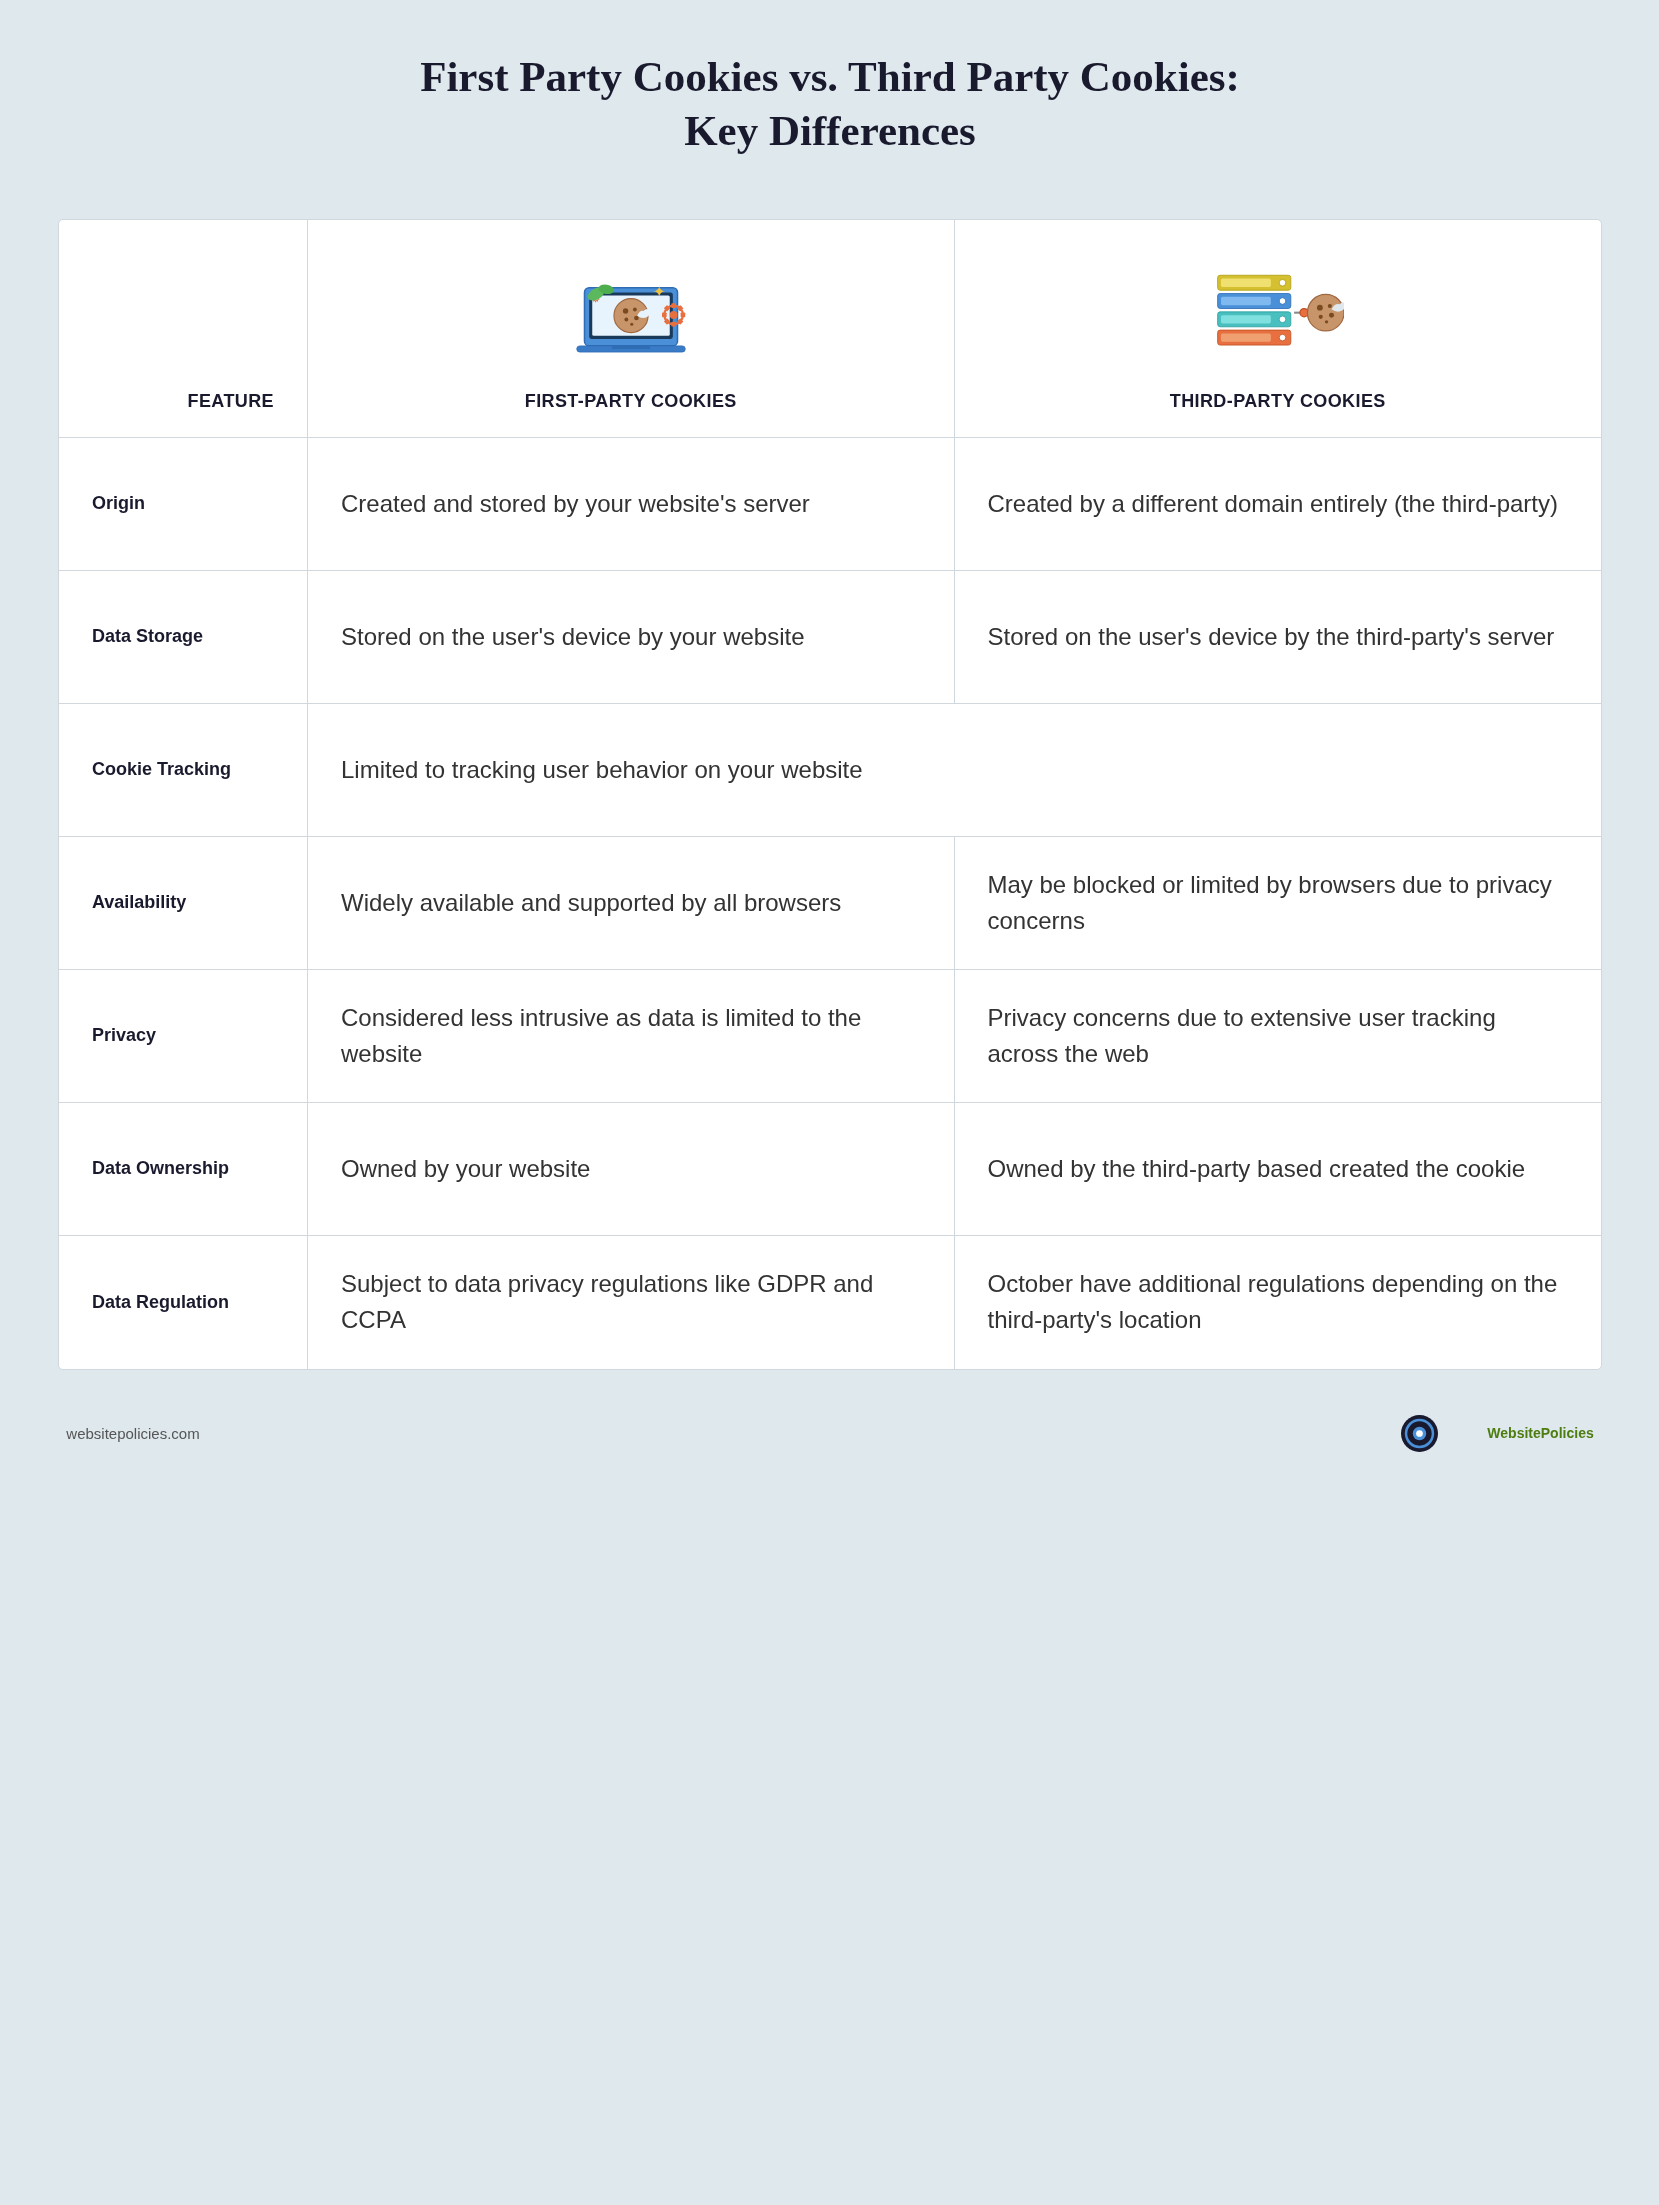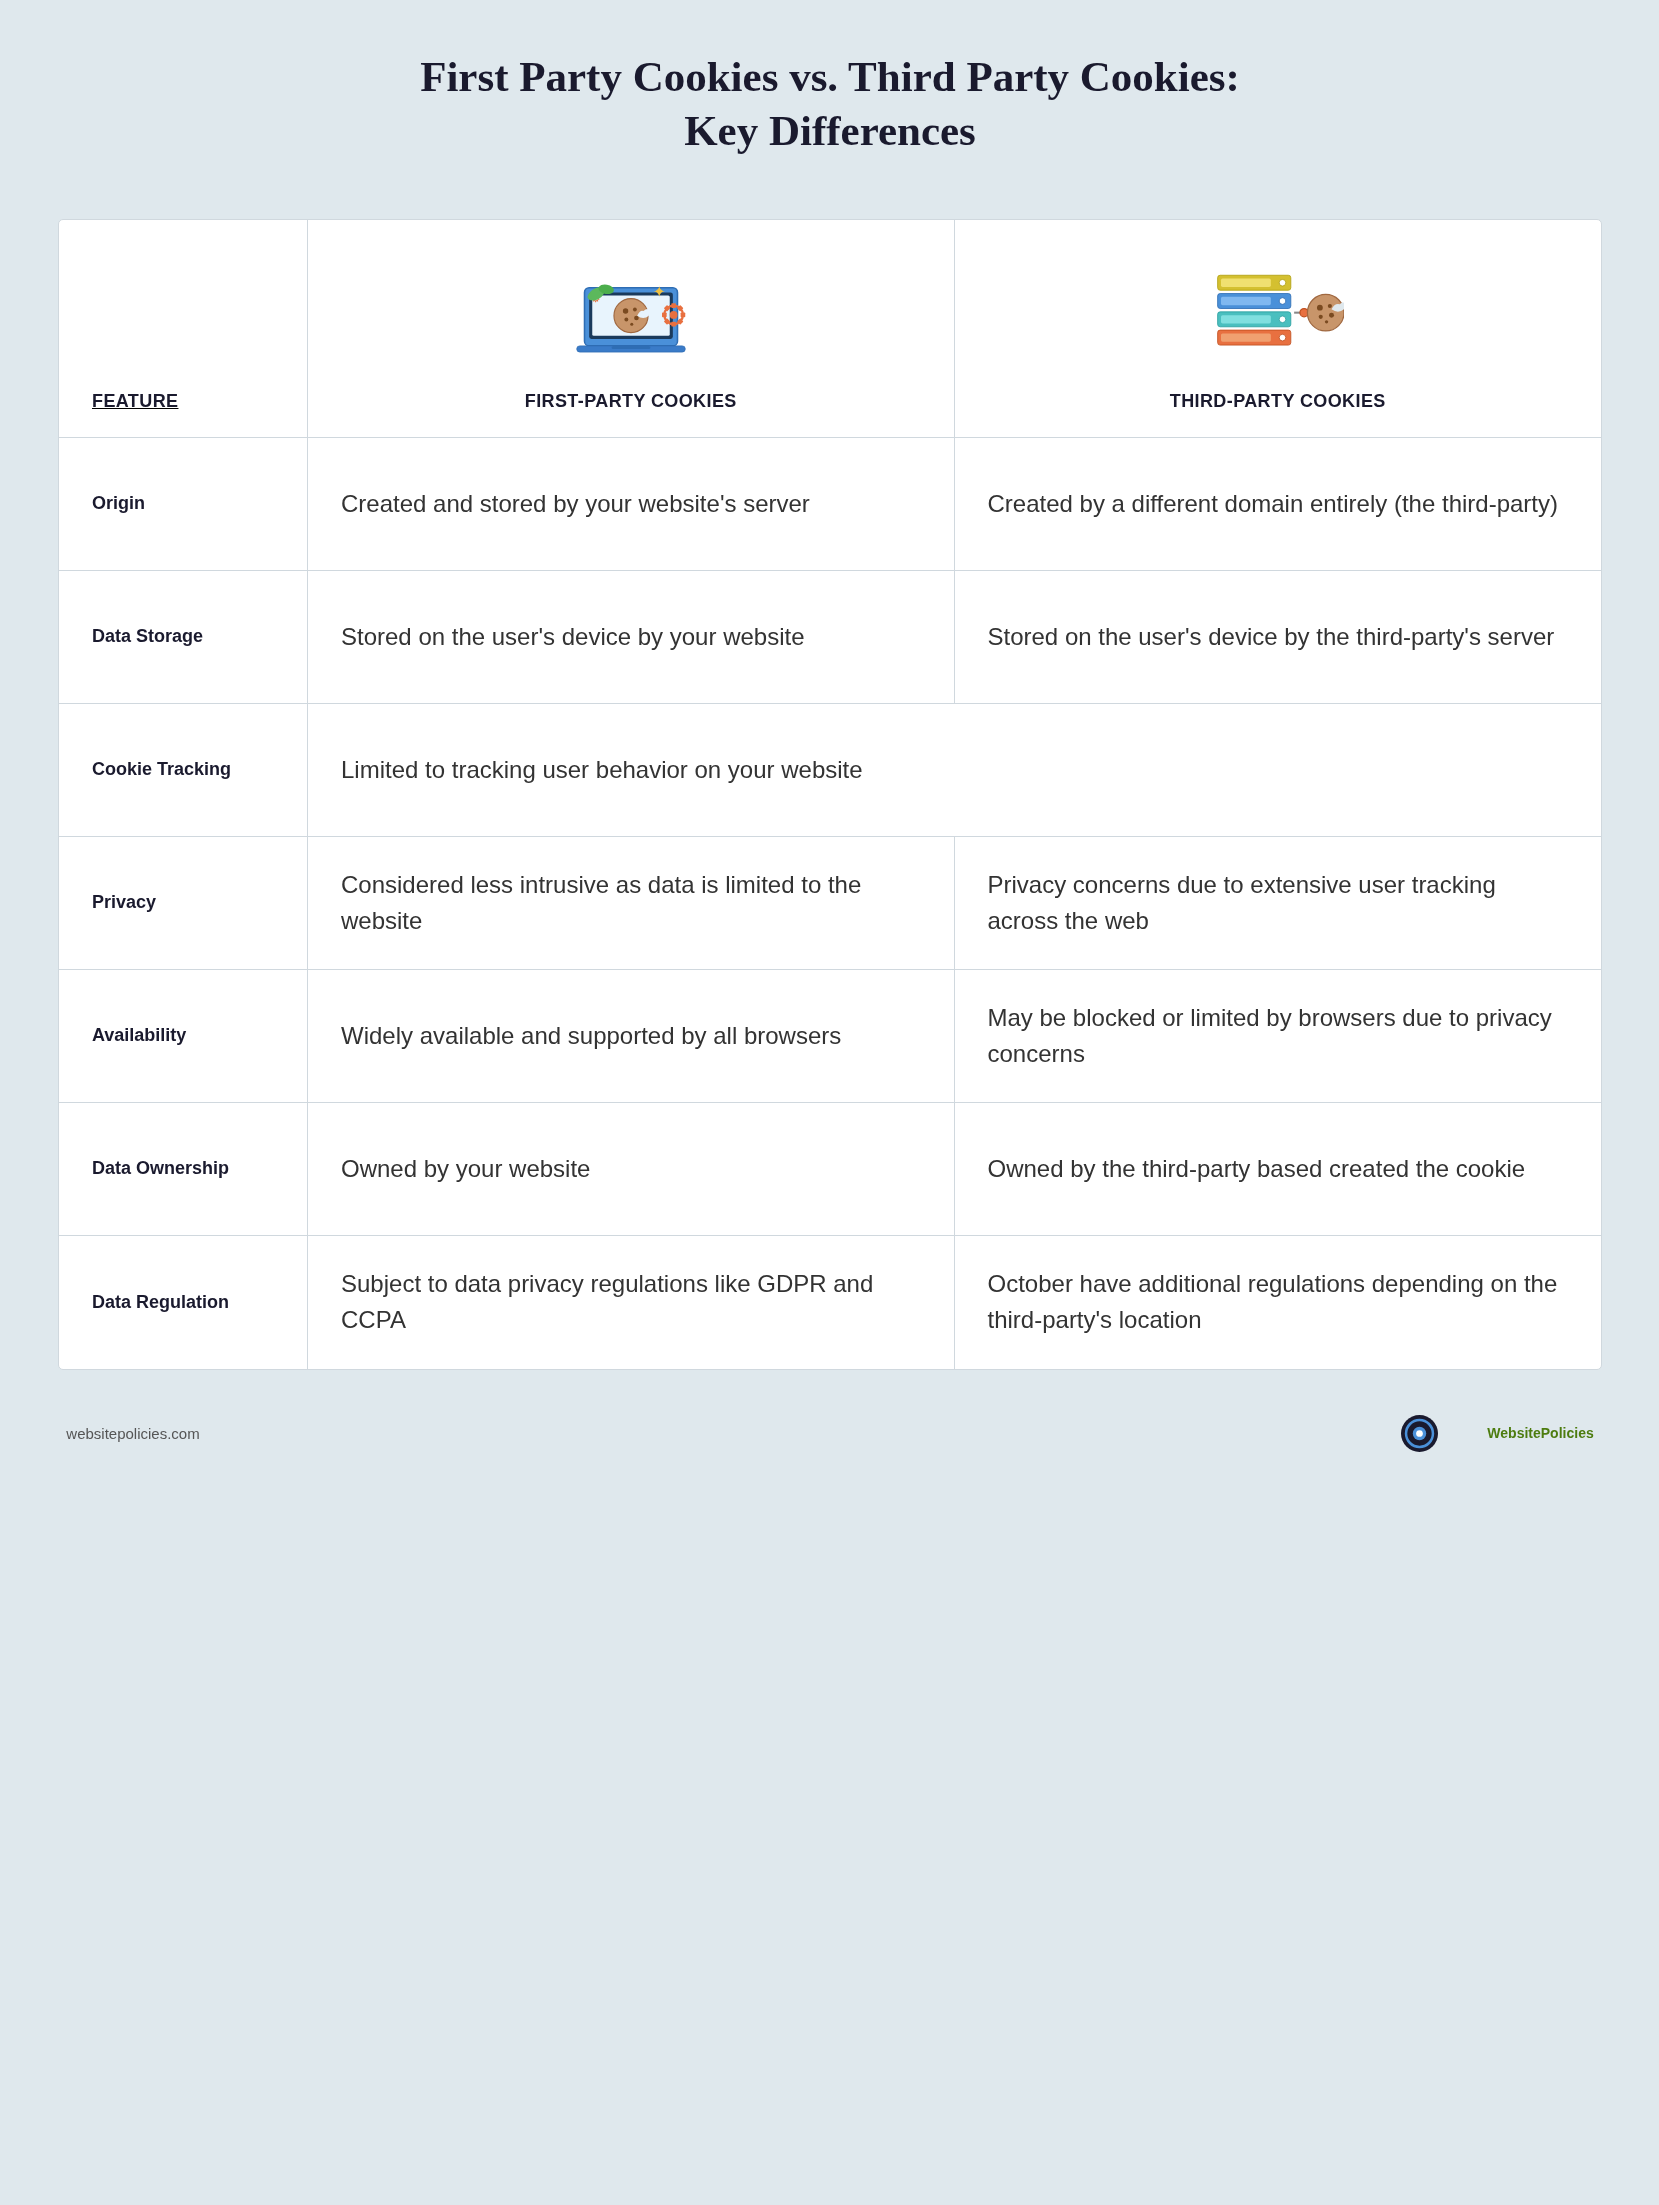--- a/index.html
+++ b/index.html
@@ -45,24 +45,23 @@
       border-bottom: 0.8px solid #d0d8de;
     }
     .header-cell {
       padding: 25px 33px;
       display: flex;
       flex-direction: column;
       align-items: center;
       justify-content: flex-end;
     }
     .header-cell.feature-col {
-      align-items: flex-start;
+      align-items: flex-end;
       justify-content: flex-end;
       padding-bottom: 25px;
-      text-decoration: underline;
     }
     .header-cell:not(:last-child) {
       border-right: 0.8px solid #d0d8de;
     }
     .header-icon-area {
       height: 133px;
       display: flex;
       align-items: center;
       justify-content: center;
       margin-bottom: 13.3px;
@@ -266,38 +265,38 @@
         <div class="data-row">
     <div class="cell">
       <span class="feature-label">Cookie Tracking</span>
     </div>
     <div class="cell">
       <span class="cell-text">Limited to tracking user behavior on your website</span>
     </div>
   </div>
         <div class="data-row">
     <div class="cell">
+      <span class="feature-label">Availability</span>
+    </div>
+    <div class="cell">
+      <span class="cell-text">Widely available and supported by all browsers</span>
+    </div>
+    <div class="cell">
+      <span class="cell-text">May be blocked or limited by browsers due to privacy concerns</span>
+    </div>
+  </div>
+        <div class="data-row">
+    <div class="cell">
       <span class="feature-label">Privacy</span>
     </div>
     <div class="cell">
       <span class="cell-text">Considered less intrusive as data is limited to the website</span>
     </div>
     <div class="cell">
       <span class="cell-text">Privacy concerns due to extensive user tracking across the web</span>
-    </div>
-  </div>
-        <div class="data-row">
-    <div class="cell">
-      <span class="feature-label">Availability</span>
-    </div>
-    <div class="cell">
-      <span class="cell-text">Widely available and supported by all browsers</span>
-    </div>
-    <div class="cell">
-      <span class="cell-text">May be blocked or limited by browsers due to privacy concerns</span>
     </div>
   </div>
         <div class="data-row">
     <div class="cell">
       <span class="feature-label">Data Ownership</span>
     </div>
     <div class="cell">
       <span class="cell-text">Owned by your website</span>
     </div>
     <div class="cell">

